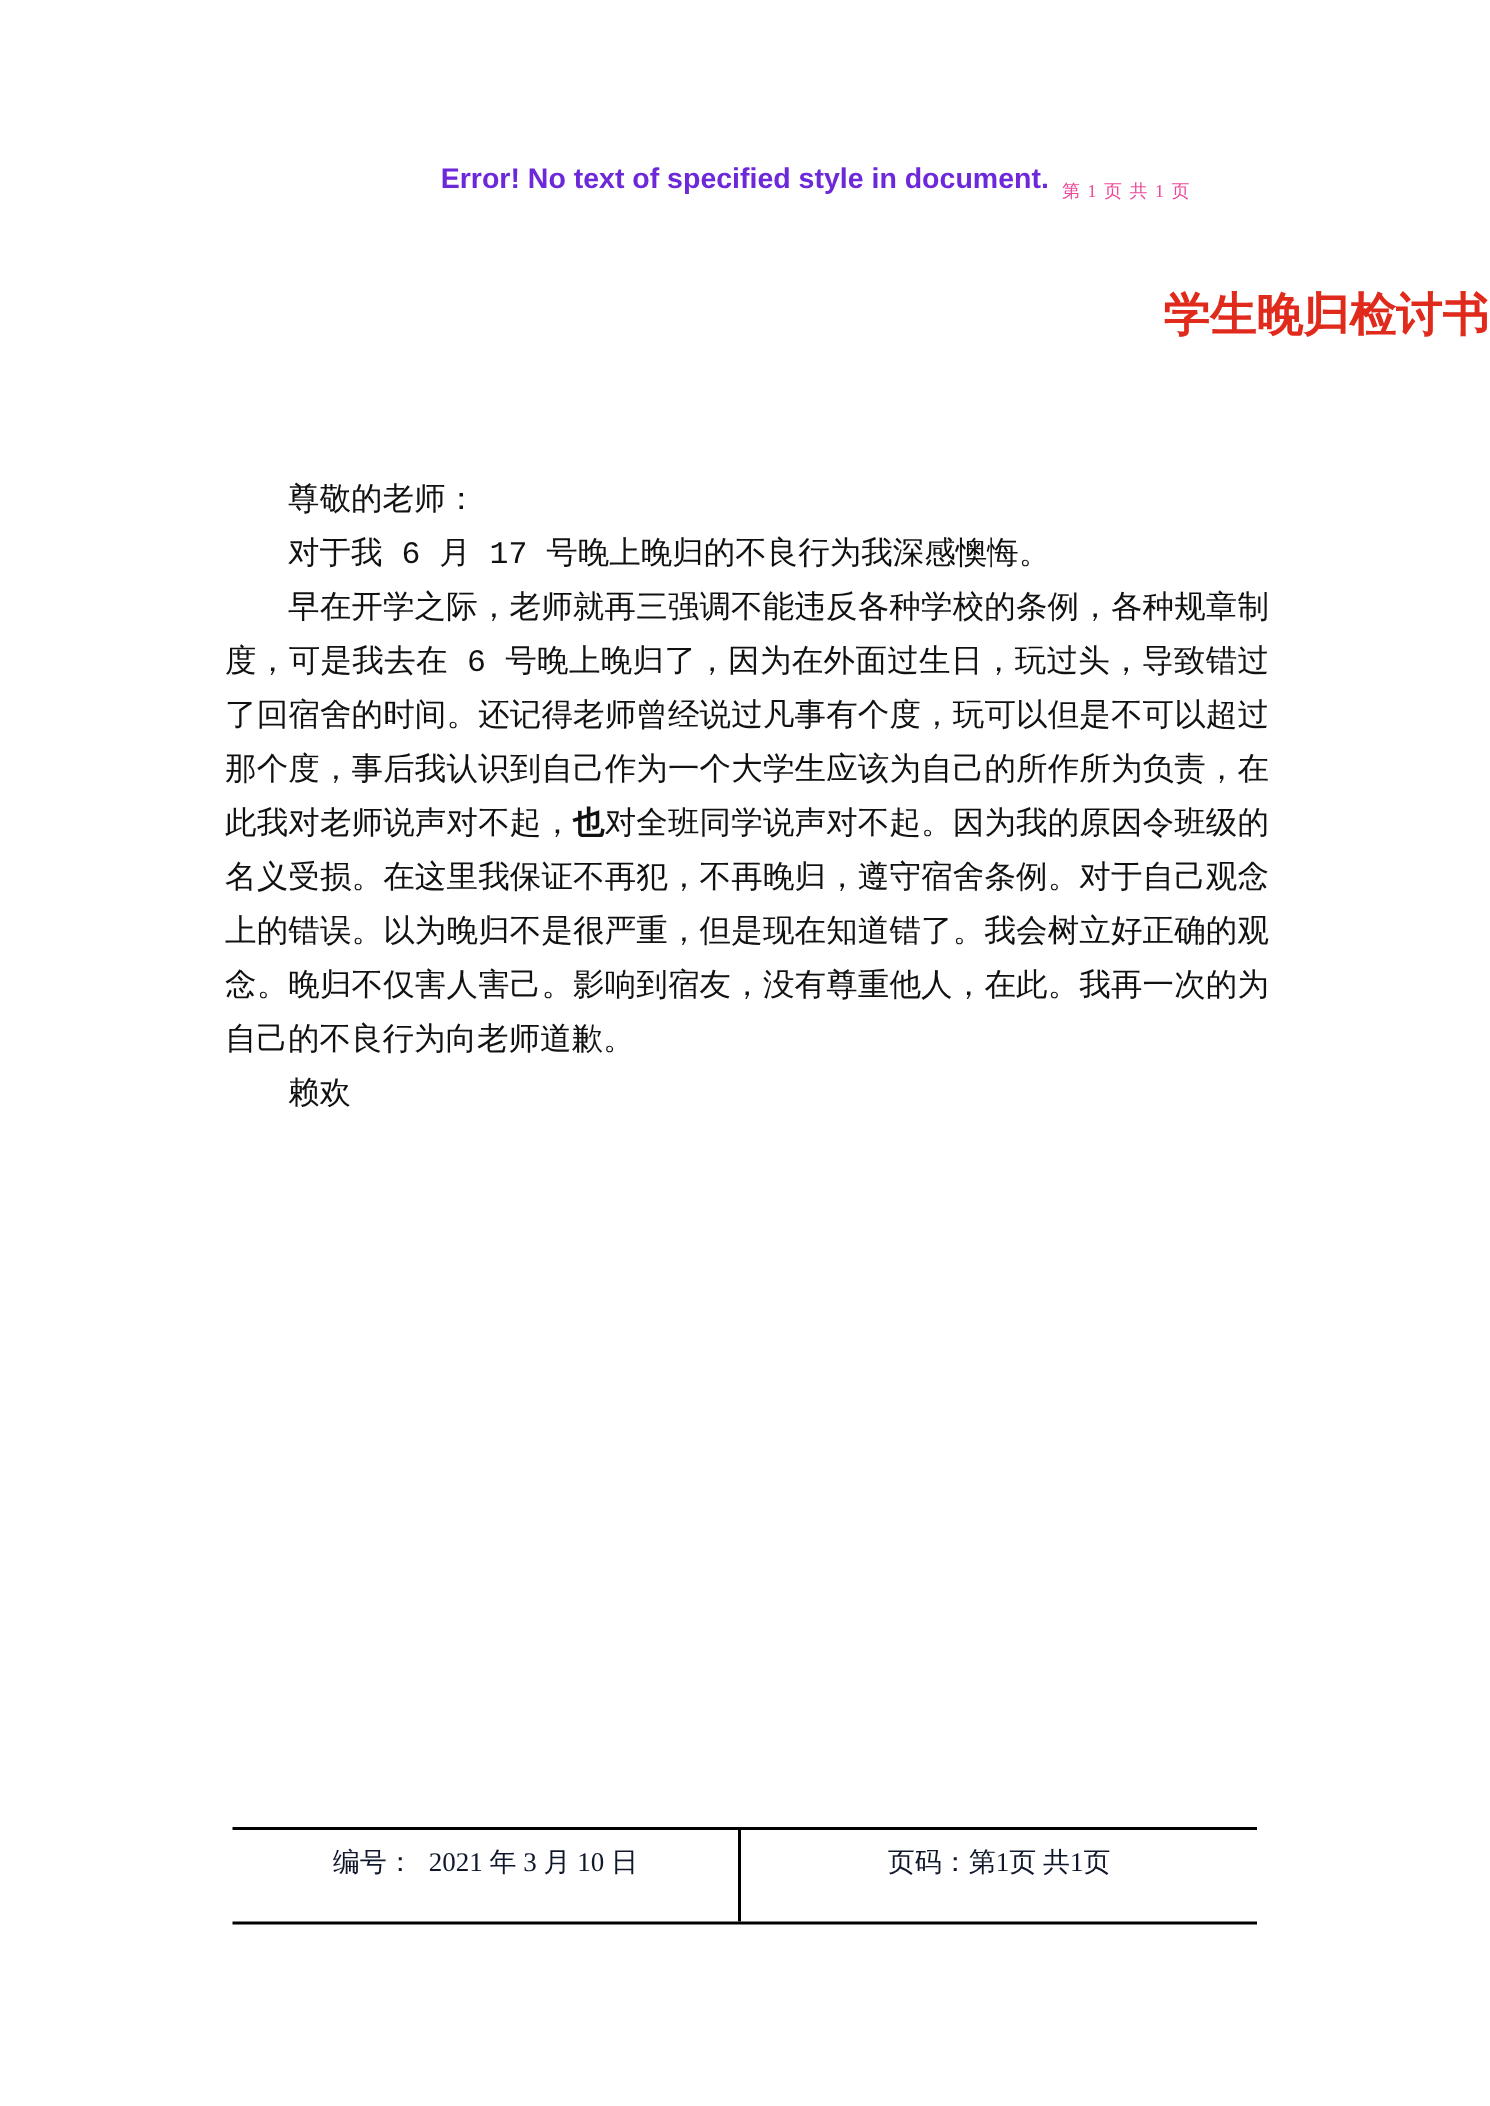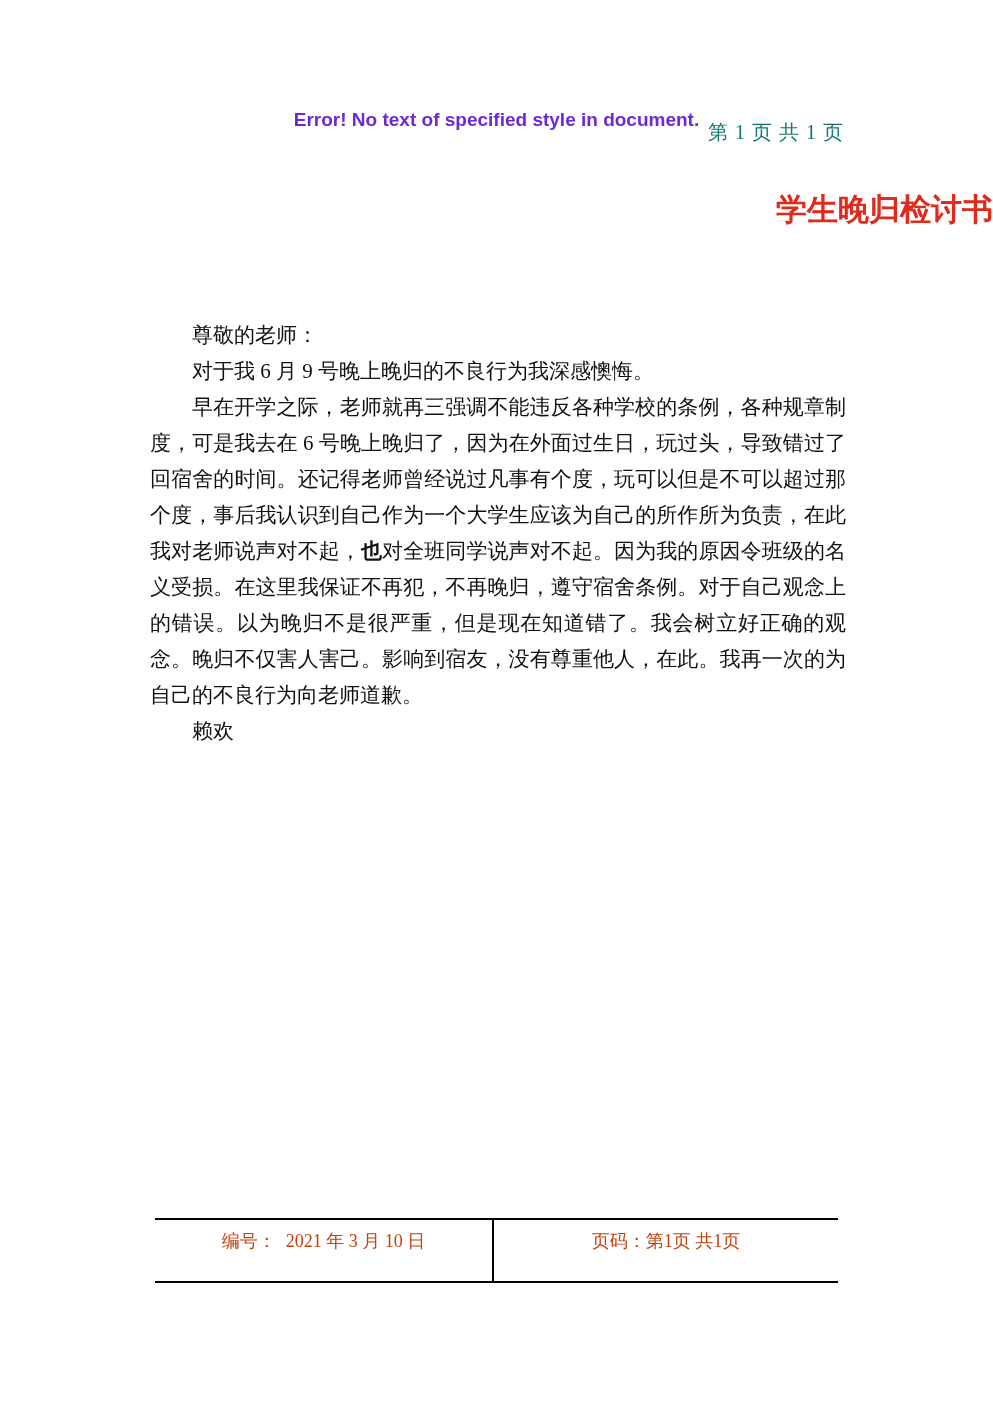--- a/index.html
+++ b/index.html
@@ -27,23 +27,23 @@
     font-family: "Liberation Sans", "DejaVu Sans", sans-serif;
     font-weight: bold;
     font-size: 19px;
     color: #6d28d9;
     white-space: nowrap;
   }
   .header-pagecount {
     position: absolute;
     top: 119px;
     left: 708px;
-    font-size: 20px;
+    font-size: 12px;
     letter-spacing: 1px;
-    color: #0f766e;
+    color: #ec4899;
     white-space: nowrap;
     text-align: center;
   }
 
   
   .doc-title {
     position: absolute;
     top: 189px;
     left: 0;
     width: 100%;
@@ -62,37 +62,38 @@
     left: 150px;
     width: 696px;
     font-size: 21px;
     line-height: 36px;
     text-align: justify;
     color: #111;
   }
   .doc-body p {
     margin: 0;
     text-indent: 2em;
+    font-family: Liberation Mono, monospace;
   }
   .doc-body .run-bold {
     font-weight: bold;
   }
 
   
   .footer-table {
     position: absolute;
     top: 1218px;
     left: 155px;
     width: 683px;
     height: 61px;
     border-top: 2px solid #000;
     border-bottom: 2px solid #000;
     display: flex;
     font-size: 18px;
-    color: #c2410c;
+    color: #0f172a;
   }
   .footer-cell {
     box-sizing: border-box;
     padding-top: 9px;
     text-align: center;
   }
   .footer-cell-left {
     width: 337px;
   }
   .footer-cell-right {
@@ -110,21 +111,21 @@
 <div class="page">
 
   <div class="header-error">Error! No text of specified style in document.</div>
 
   <div class="header-pagecount">第 1 页 共 1 页</div>
 
   <h1 class="doc-title" style="color: rgb(224, 42, 28);">学生晚归检讨书</h1>
 
   <div class="doc-body">
       <p><span>尊敬的老师：</span></p>
-      <p><span>对于我 6 月 9 号晚上晚归的不良行为我深感懊悔。</span></p>
+      <p><span>对于我 6 月 17 号晚上晚归的不良行为我深感懊悔。</span></p>
       <p><span>早在开学之际，老师就再三强调不能违反各种学校的条例，各种规章制度，可是我去在 6 号晚上晚归了，因为在外面过生日，玩过头，导致错过了回宿舍的时间。还记得老师曾经说过凡事有个度，玩可以但是不可以超过那个度，事后我认识到自己作为一个大学生应该为自己的所作所为负责，在此我对老师说声对不起，</span><span class="run-bold">也</span><span>对全班同学说声对不起。因为我的原因令班级的名义受损。在这里我保证不再犯，不再晚归，遵守宿舍条例。对于自己观念上的错误。以为晚归不是很严重，但是现在知道错了。我会树立好正确的观念。晚归不仅害人害己。影响到宿友，没有尊重他人，在此。我再一次的为自己的不良行为向老师道歉。</span></p>
       <p><span>赖欢</span></p>
     </div>
 
   <div class="footer-table">
     <div class="footer-cell footer-cell-left">
       <span class="footer-label">编号：</span><span>2021 年 3 月 10 日</span>
     </div>
     <div class="footer-cell footer-cell-right">
       <span>页码：</span><span>第1页 共1页</span>

